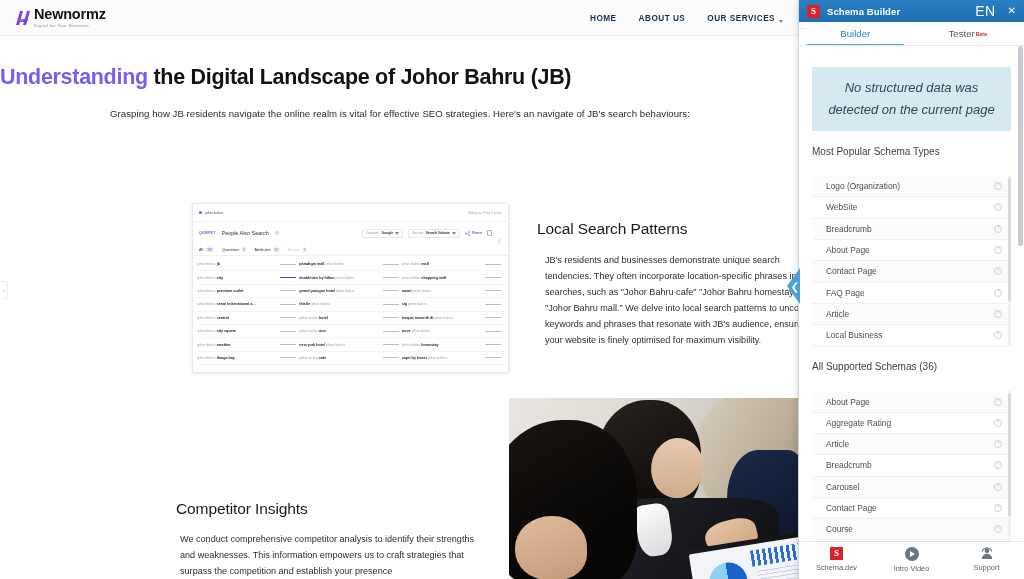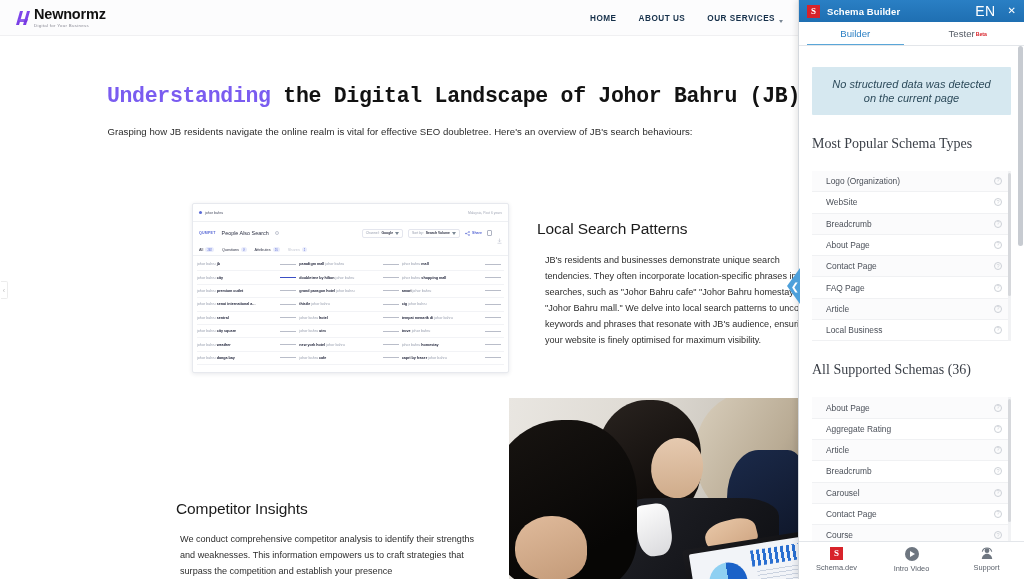--- a/index.html
+++ b/index.html
@@ -28,22 +28,22 @@
 
   .nav { position:absolute; left:590px; top:0; height:36px; display:flex; align-items:center; gap:22px; }
   .nav-item {
     font-size:8.2px; font-weight:bold; color:#16304a; letter-spacing:0.5px;
     display:flex; align-items:flex-end; gap:4px; white-space:nowrap; cursor:pointer;
   }
   .caret { width:0;height:0;border-left:2.5px solid transparent;border-right:2.5px solid transparent;border-top:3px solid #7a8794; }
 
   .hero { position:absolute; left:0; top:36px; width:800px; }
   .hero-title {
-    text-align:right; margin-top:48px;
-    font-size:21.5px; font-weight:bold; color:#121212; letter-spacing:-0.3px;font-family:Liberation Mono, monospace;
+    text-align:left; margin-top:29px;
+    font-size:21.5px; font-weight:bold; color:#121212; letter-spacing:-0.3px;
   }
   .hero-title .accent { color:#7a5cf0; }
   .hero-sub {
     text-align:center; margin-top:18px;
     font-size:9.6px; color:#2b2b2b; letter-spacing:0.05px;
   }
 
   
   .kw-card {
     position:absolute; left:192px; top:203px; width:317px; height:170px;
@@ -137,25 +137,25 @@
   .panel-tabs { height:24px; display:flex; border-bottom:1px solid #e3e6ea; flex:0 0 24px; background:#fff; }
   .ptab { flex:1; display:flex; align-items:center; justify-content:center; font-size:9.6px; color:#555c66; position:relative; cursor:pointer; }
   .ptab.active { color:#2a7fc4; }
   .ptab.active::after { content:""; position:absolute; left:8px; right:8px; bottom:0; height:1.5px; background:#5aa6d8; }
   .ptab sup { font-size:5.2px; color:#d8232a; font-weight:bold; vertical-align:super; margin-left:1px; }
 
   .panel-body { flex:1; overflow:hidden; position:relative; padding:0 13px; }
 
   .notice {
     margin-top:21px; background:#d6e8f0; color:#2c4a5a;
-    font-size:11px; font-style:italic; text-align:center;
-    padding:10px 14px; line-height:14px; border-radius:1px;
-  }
-
-  .group-title { margin-top:21px; font-size:14px; color:#3a3f47; font-weight:normal;font-family:Liberation Serif, serif; }
+    font-size:13px; font-style:italic; text-align:center;
+    padding:10px 14px; line-height:22px; border-radius:1px;
+  }
+
+  .group-title { margin-top:15px; font-size:10px; color:#3a3f47; font-weight:normal; }
 
   .schema-list { margin-top:19px; position:relative; }
   .schema-row {
     display:flex; align-items:center; justify-content:space-between;
     height:21.3px; padding:0 9px 0 14px; border-bottom:1px solid #f0f1f3; cursor:pointer;
   }
   .schema-row:nth-child(odd) { background:#fbfbfc; }
   .schema-label { font-size:8.4px; color:#4b5059; }
   .q-ico {
     width:8px; height:8px; border:0.8px solid #cdd1d7; border-radius:50%;
@@ -233,21 +233,21 @@
         <span class="nav-item">
           <span>BL</span>
         </span>
       </nav>
     </div>
 
     <div class="hero">
       <h1 class="hero-title">
         <span class="accent">Understanding</span><span> the Digital Landscape of Johor Bahru (JB)</span>
       </h1>
-      <p class="hero-sub">Grasping how JB residents navigate the online realm is vital for effective SEO doubletree. Here's an overview of JB's search behaviours:</p>
+      <p class="hero-sub">Grasping how JB residents navigate the online realm is vital for effective SEO strategies. Here's an navigate of JB's search behaviours:</p>
     </div>
 
     <div class="kw-card">
       <div class="kw-topbar">
         <span class="kw-crumb">
           <i class="kw-dot"></i>
           <span>johor bahru</span>
         </span>
         <span class="kw-right-meta">Malaysia, Past 6 years</span>
       </div>

